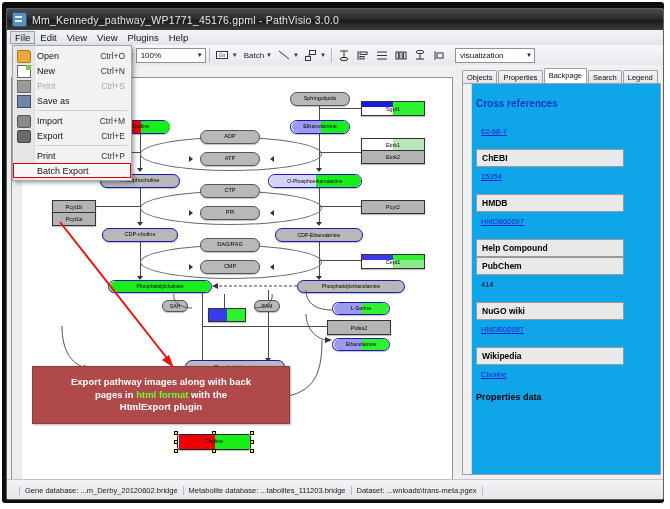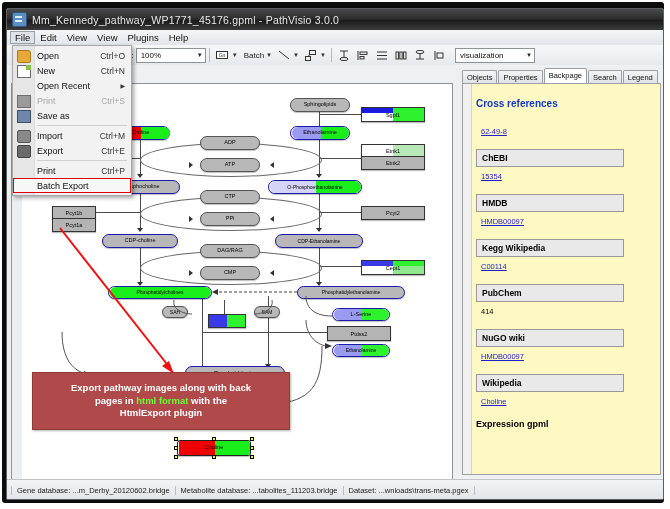--- a/index.html
+++ b/index.html
@@ -77,21 +77,21 @@
   }
   .combo .arrow{font-size:6px;color:#222;}
   .tri{font-size:6px;color:#333;margin-right:2px;}
   
   #content{
     position:absolute;left:0;top:56px;width:656px;height:414px;
     background:#eef0f2;
   }
   
   #canvas-wrap{
-    position:absolute;left:4px;top:18px;width:440px;height:408px;
+    position:absolute;left:4px;top:12px;width:440px;height:408px;
     background:#22c55e;border:1px solid #8f9398;overflow:hidden;
   }
   #canvas{
     position:absolute;left:10px;top:0;width:430px;height:408px;
     background:#ffffff;
   }
   
   #left-strip{
     position:absolute;left:0;top:0;width:10px;height:408px;
     background:#eceef0;border-right:1px solid #c9ccd0;
@@ -172,21 +172,21 @@
   }
   .rp-tab{
     border:1px solid #9aa0a6;border-bottom:none;
     background:linear-gradient(to bottom,#f3f4f6,#dfe2e6);
     padding:1px 4px;margin-right:1px;color:#111;border-radius:2px 2px 0 0;
     height:11px;line-height:11px;
   }
   .rp-tab.active{background:#ffffff;padding-bottom:2px;height:12px;}
   #rp-body{
     position:absolute;left:6px;top:16px;width:197px;height:390px;
-    background:#fef9c3;border:1px solid #9aa0a6;overflow:hidden;
+    background:#0ea5e9;border:1px solid #9aa0a6;overflow:hidden;
   }
   #rp-scroll{position:absolute;left:0;top:0;width:8px;height:100%;background:#f0f0f0;border-right:1px solid #d3d3d3;}
   #rp-inner{position:absolute;left:10px;top:0;right:2px;}
   .xref-title{
     color:#1238c8;font-weight:bold;font-size:10px;margin:14px 0 18px 3px;
   }
   .xref-head{
     border:1px solid #999;background:#e9e9e9;
     font-weight:bold;font-size:8.5px;color:#000;
     padding:3px 5px;margin:0 0 0 3px;width:148px;box-sizing:border-box;
@@ -201,21 +201,21 @@
   }
   
   #statusbar{
     position:absolute;left:0;top:470px;width:656px;height:20px;
     background:linear-gradient(to bottom,#f2f3f5,#e2e4e7);
     border-top:1px solid #c0c4c8;
     display:flex;align-items:center;
     font-size:7.5px;color:#1a1a1a;
   }
   #statusbar .seg{padding:0 5px;border-right:1px solid #b9bdc1;white-space:nowrap;}
-  #statusbar .seg:first-child{border-left:1px solid #b9bdc1;margin-left:4px;}
+  #statusbar .seg:first-child{border-left:1px solid #b9bdc1;margin-left:12px;}
   
   #filemenu{
     position:absolute;left:5px;top:36px;width:118px;
     background:#f2f2f2;border:1px solid #a5a9ad;
     box-shadow:2px 2px 4px rgba(0,0,0,.35);
     z-index:50;font-size:9px;color:#111;
     padding:2px 0;
   }
   #filemenu .gutter{
     position:absolute;left:0;top:0;bottom:0;width:21px;background:#e6e6e6;
@@ -597,41 +597,40 @@
           <div class="rp-tab">Properties</div>
           <div class="rp-tab active">Backpage</div>
           <div class="rp-tab">Search</div>
           <div class="rp-tab">Legend</div>
         </div>
         <div id="rp-body">
           <div id="rp-scroll"></div>
           <div id="rp-inner">
             <div class="xref-title">Cross references</div>
 
-            <div class="xref-val"><a href="#">62-49-8</a></div>
+            <div class="xref-val"><a href="#">62-68-7</a></div>
 
             <div class="xref-head">ChEBI</div>
             <div class="xref-val"><a href="#">15354</a></div>
 
             <div class="xref-head">HMDB</div>
             <div class="xref-val"><a href="#">HMDB00097</a></div>
 
-            <div class="xref-head">Kegg Wikipedia</div>
-            <div class="xref-val"><a href="#">C00114</a></div>
+            <div class="xref-head">Help Compound</div>
 
             <div class="xref-head">PubChem</div>
             <div class="xref-val plain">414</div>
 
             <div class="xref-head">NuGO wiki</div>
             <div class="xref-val"><a href="#">HMDB00097</a></div>
 
             <div class="xref-head">Wikipedia</div>
             <div class="xref-val"><a href="#">Choline</a></div>
 
-            <div class="expr-title">Expression gpml</div>
+            <div class="expr-title">Properties data</div>
           </div>
         </div>
       </div>
 
     </div>
 
     <div id="statusbar">
       <span class="seg">Gene database: ...m_Derby_20120602.bridge</span>
       <span class="seg">Metabolite database: ...tabolites_111203.bridge</span>
       <span class="seg">Dataset: ...wnloads\trans-meta.pgex</span>
@@ -645,24 +644,20 @@
         <span class="txt">Open</span>
         <span class="acc">Ctrl+O</span>
       </div>
 
       <div class="fm-item">
         <span class="ic ic-doc"></span>
         <span class="txt">New</span>
         <span class="acc">Ctrl+N</span>
       </div>
 
-      <div class="fm-item">
-        <span class="txt">Open Recent</span>
-        <span class="sub">▶</span>
-      </div>
 
       <div class="fm-item disabled">
         <span class="ic ic-save"></span>
         <span class="txt">Print</span>
         <span class="acc">Ctrl+S</span>
       </div>
 
       <div class="fm-item">
         <span class="ic ic-save2"></span>
         <span class="txt">Save as</span>

